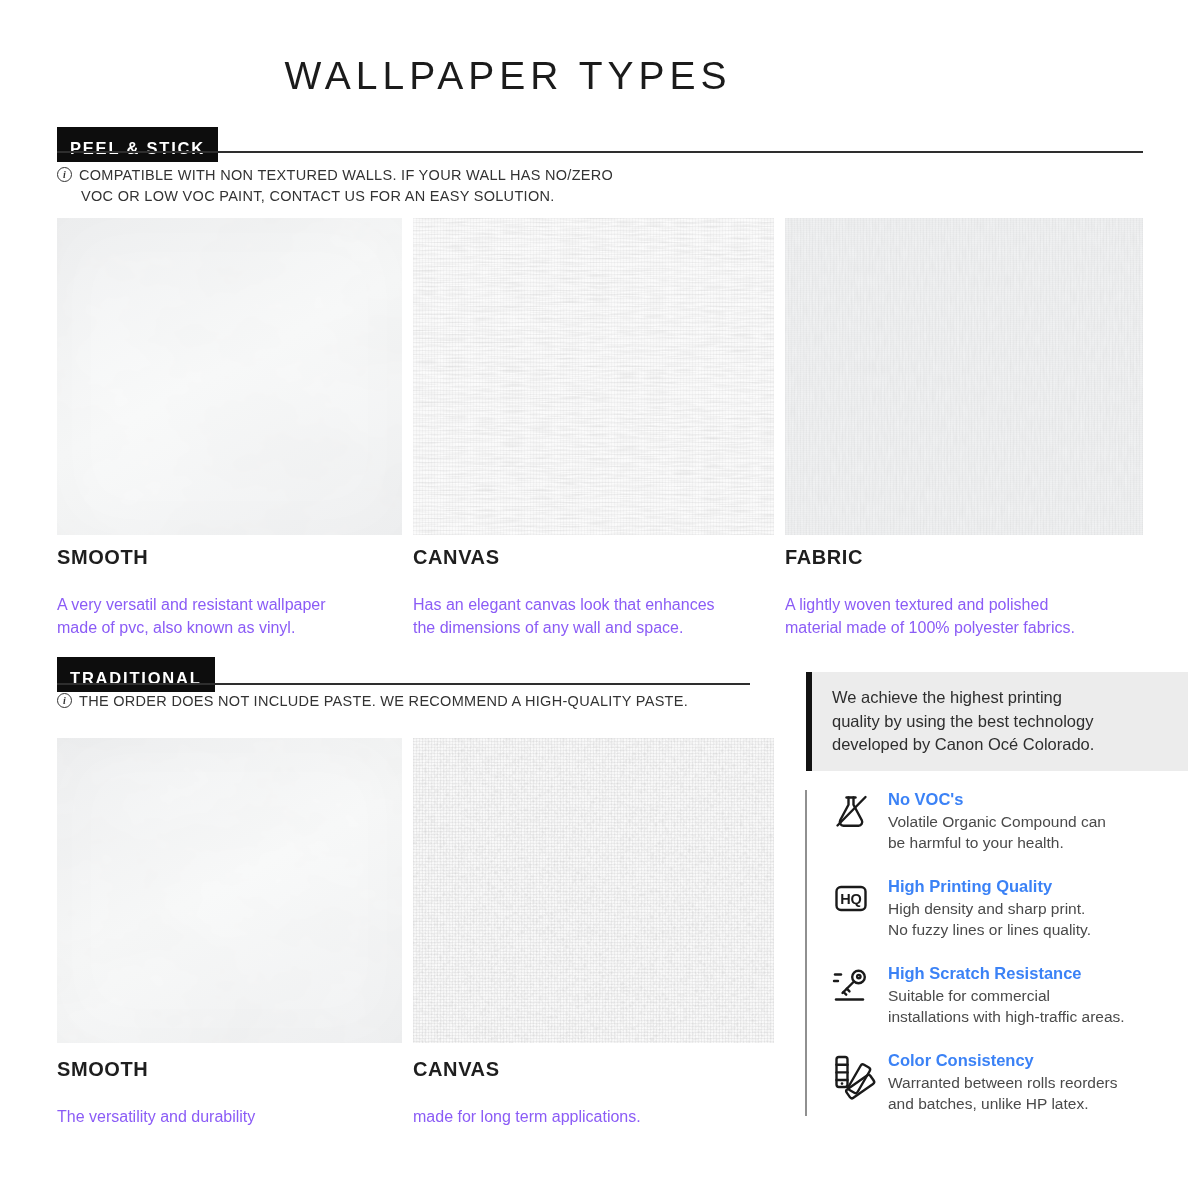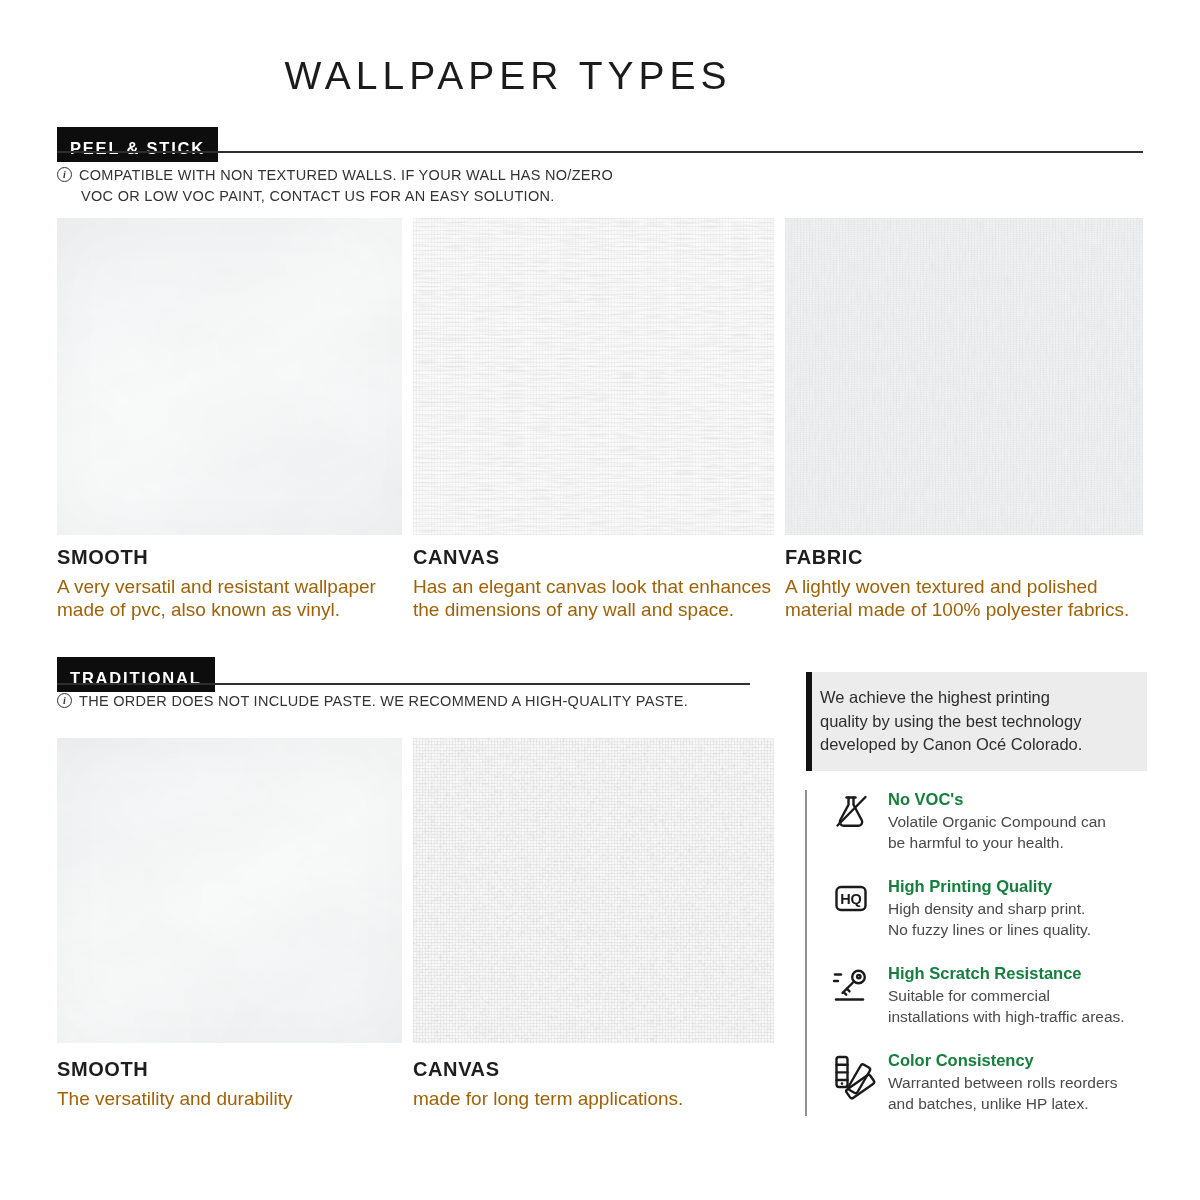--- a/index.html
+++ b/index.html
@@ -49,34 +49,34 @@
   .tex-burlap{background:
         repeating-linear-gradient(180deg,rgba(110,110,115,0.08) 0 1px,rgba(255,255,255,0) 1px 3px),
         repeating-linear-gradient(90deg,rgba(110,110,115,0.08) 0 1px,rgba(255,255,255,0) 1px 3px),
         #fbfbfb;}
 
   
   .label-row{position:absolute;display:grid;column-gap:11px;}
   .labels1{left:57px;top:546px;width:1086px;grid-template-columns:345px 361px 358px;}
   .labels2{left:57px;top:1058px;width:717px;grid-template-columns:345px 361px;}
   .sw-name{font-size:20px;font-weight:600;letter-spacing:.6px;color:#1e1e1e;}
-  .sw-desc{margin-top:6px;font-size:19px;line-height:23px;color:#a16207;}
+  .sw-desc{margin-top:24px;font-size:16px;line-height:23px;color:#8b5cf6;}
   .sw-desc span{display:block;}
 
   
-  .quote{position:absolute;left:806px;top:672px;width:341px;box-sizing:border-box;
-        background:#ececec;border-left:6px solid #121212;padding:14px 18px 14px 8px;
+  .quote{position:absolute;left:806px;top:672px;width:382px;box-sizing:border-box;
+        background:#ececec;border-left:6px solid #121212;padding:14px 18px 14px 20px;
         font-size:16.5px;line-height:23.5px;color:#2e2e2e;}
   .quote span{display:block;}
   .sidebar-line{position:absolute;left:805px;top:790px;width:2px;height:326px;background:#909090;}
   .features{position:absolute;left:831px;top:789px;width:316px;}
   .feature{display:flex;align-items:flex-start;margin-bottom:23px;}
   .f-icon{flex:0 0 42px;width:42px;margin-right:15px;padding-top:2px;}
   .f-icon svg{overflow:visible;display:block;}
-  .f-title{font-size:16.5px;font-weight:700;color:#15803d;line-height:20px;}
+  .f-title{font-size:16.5px;font-weight:700;color:#3b82f6;line-height:20px;}
   .f-desc{margin-top:2px;font-size:15.5px;line-height:21px;color:#4a4a4a;}
   .f-desc span{display:block;}
   .ic{stroke:#1a1a1a;stroke-width:2.4;fill:none;stroke-linecap:round;stroke-linejoin:round;}
 </style>
 </head>
 <body>
 
 <div class="page">
 
   <div class="main-title">WALLPAPER TYPES</div>

